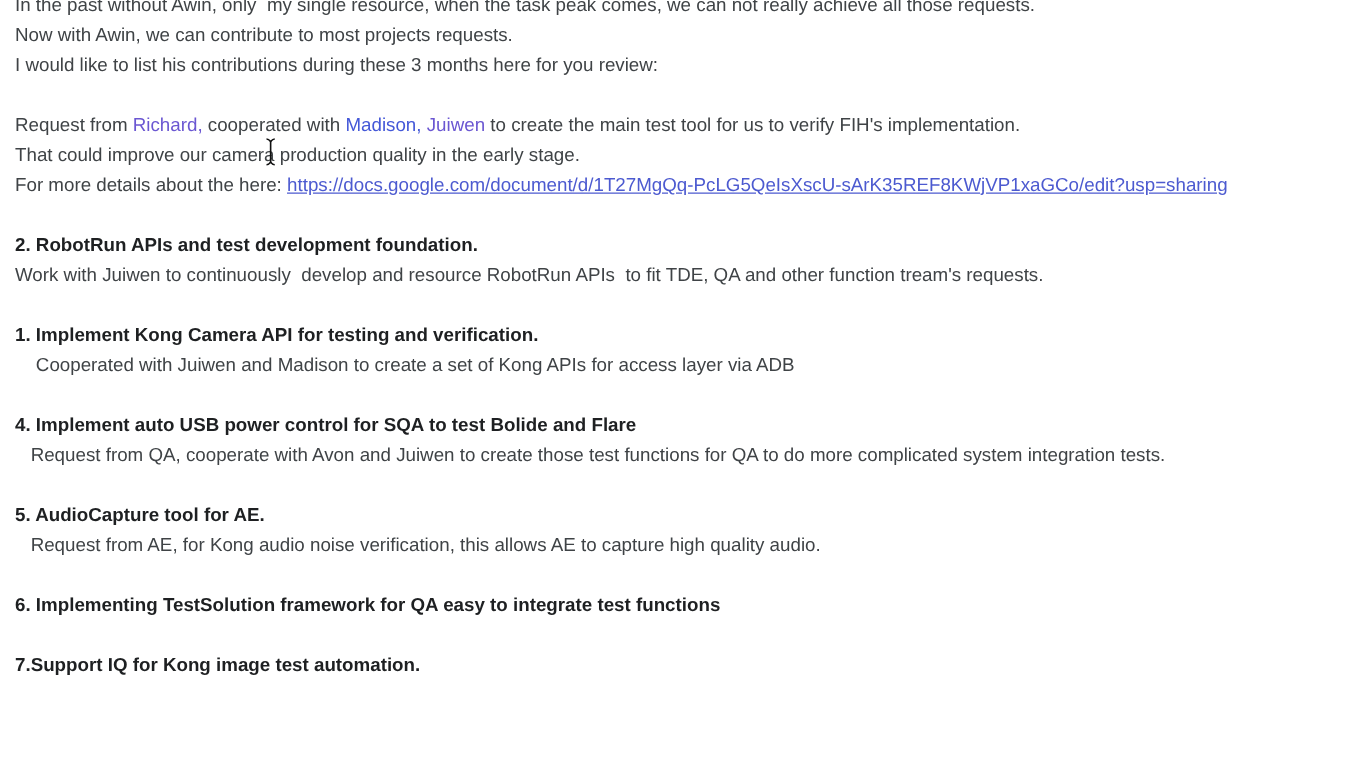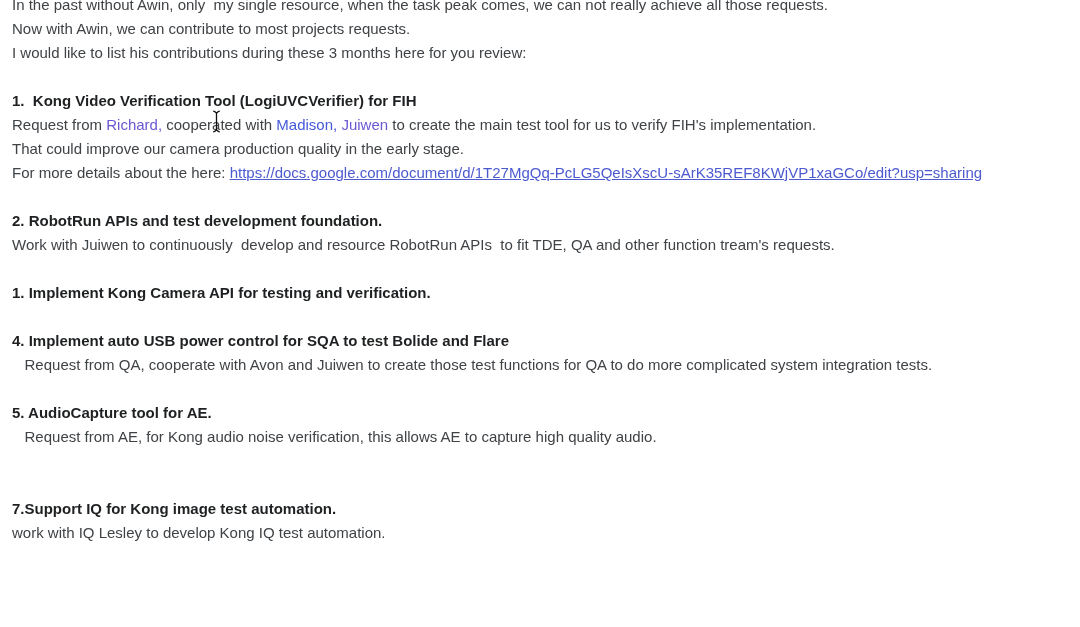--- a/index.html
+++ b/index.html
@@ -59,51 +59,51 @@
 
 <div class="doc">
   <div>
     <div class="line">In the past without Awin, only  my single resource, when the task peak comes, we can not really achieve all those requests.</div>
     <div class="line">Now with Awin, we can contribute to most projects requests.</div>
     <div class="line">I would like to list his contributions during these 3 months here for you review:</div>
   </div>
   <div id="sections">
       <div>
         <div class="blank-line"></div>
-        <div class="line heading">1.  Kong Video Verification Tool (LogiUVCVerifier) for FIH</div>
         <div class="line"><span class="seg">Request from </span><span class="seg link-purple">Richard,</span><span class="seg"> cooperated with </span><span class="seg link-blue">Madison,</span><span class="seg"> </span><span class="seg link-purple">Juiwen</span><span class="seg"> to create the main test tool for us to verify FIH's implementation.</span></div>
         <div class="line"><span class="seg">That could improve our camera production quality in the early stage.</span></div>
         <div class="line"><span class="seg">For more details about the here: </span><span class="seg url">https://docs.google.com/document/d/1T27MgQq-PcLG5QeIsXscU-sArK35REF8KWjVP1xaGCo/edit?usp=sharing</span></div>
       </div>
       <div>
         <div class="blank-line"></div>
         <div class="line heading">2. RobotRun APIs and test development foundation.</div>
         <div class="line"><span class="seg">Work with Juiwen to continuously  develop and resource RobotRun APIs  to fit TDE, QA and other function tream's requests.</span></div>
       </div>
       <div>
         <div class="blank-line"></div>
         <div class="line heading">1. Implement Kong Camera API for testing and verification.</div>
+        <div class="line"><span class="seg">    Cooperated with Juiwen and Madison to create a set of Kong APIs for access layer via ADB</span></div>
       </div>
       <div>
         <div class="blank-line"></div>
         <div class="line heading">4. Implement auto USB power control for SQA to test Bolide and Flare</div>
         <div class="line"><span class="seg">   Request from QA, cooperate with Avon and Juiwen to create those test functions for QA to do more complicated system integration tests.</span></div>
       </div>
       <div>
         <div class="blank-line"></div>
         <div class="line heading">5. AudioCapture tool for AE.</div>
         <div class="line"><span class="seg">   Request from AE, for Kong audio noise verification, this allows AE to capture high quality audio.</span></div>
       </div>
       <div>
         <div class="blank-line"></div>
+        <div class="line heading">6. Implementing TestSolution framework for QA easy to integrate test functions</div>
       </div>
       <div>
         <div class="blank-line"></div>
         <div class="line heading">7.Support IQ for Kong image test automation.</div>
-        <div class="line"><span class="seg">work with IQ Lesley to develop Kong IQ test automation.</span></div>
       </div>
     </div>
 
   <div class="ibeam">
     <svg width="9" height="23" viewBox="0 0 9 23" xmlns="http://www.w3.org/2000/svg">
       <path d="M1.2 1.2 C2.8 1.2 4 2.6 4.5 3.2 C5 2.6 6.2 1.2 7.8 1.2" fill="none" stroke="#111111" stroke-width="1.3"></path>
       <path d="M4.5 2.6 L4.5 20.4" fill="none" stroke="#111111" stroke-width="1.3"></path>
       <path d="M1.2 21.8 C2.8 21.8 4 20.4 4.5 19.8 C5 20.4 6.2 21.8 7.8 21.8" fill="none" stroke="#111111" stroke-width="1.3"></path>
     </svg>
   </div>

